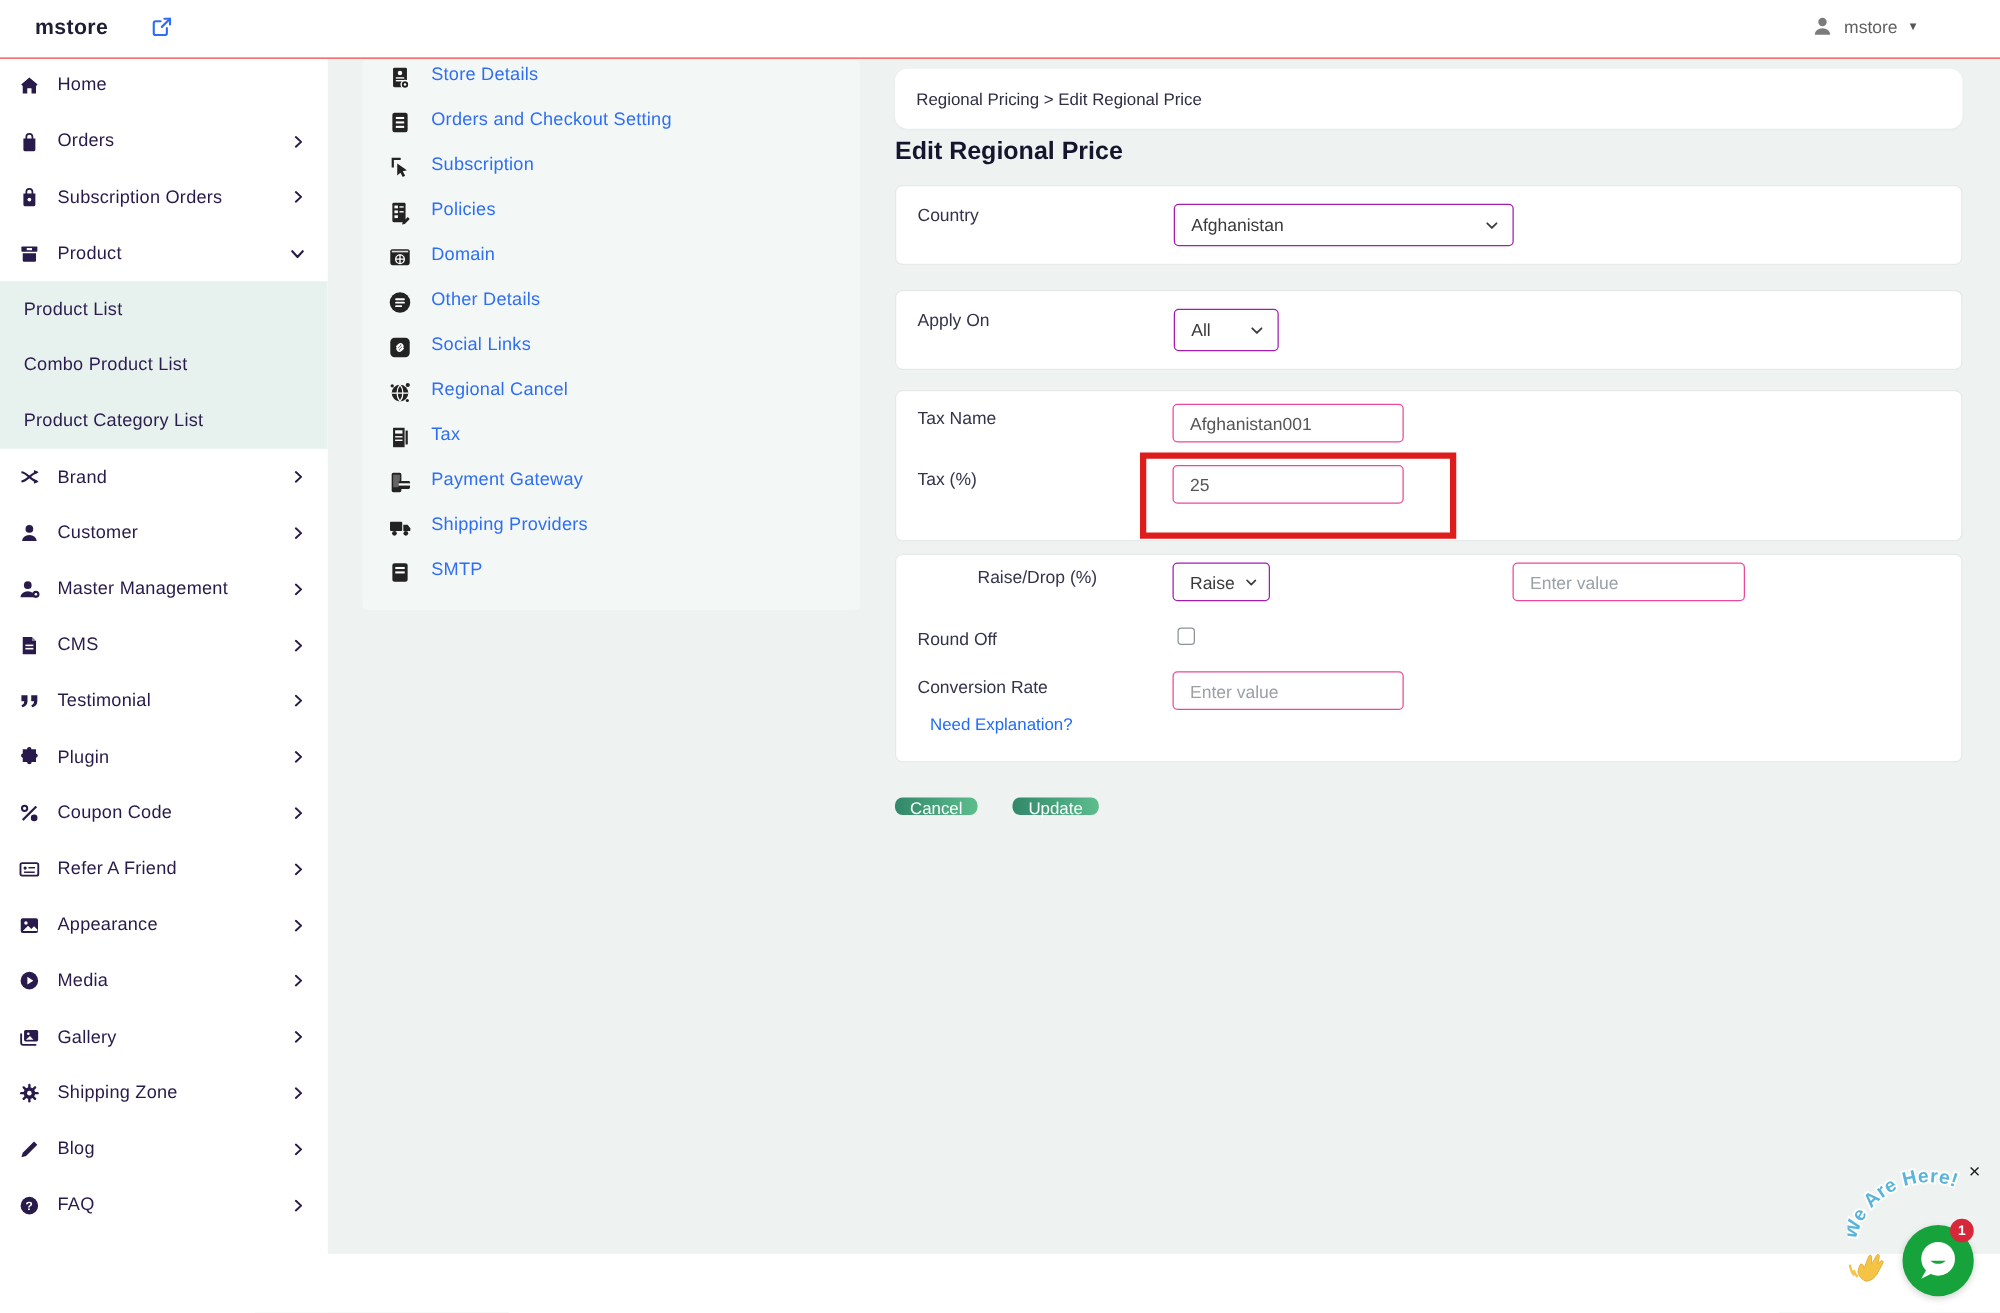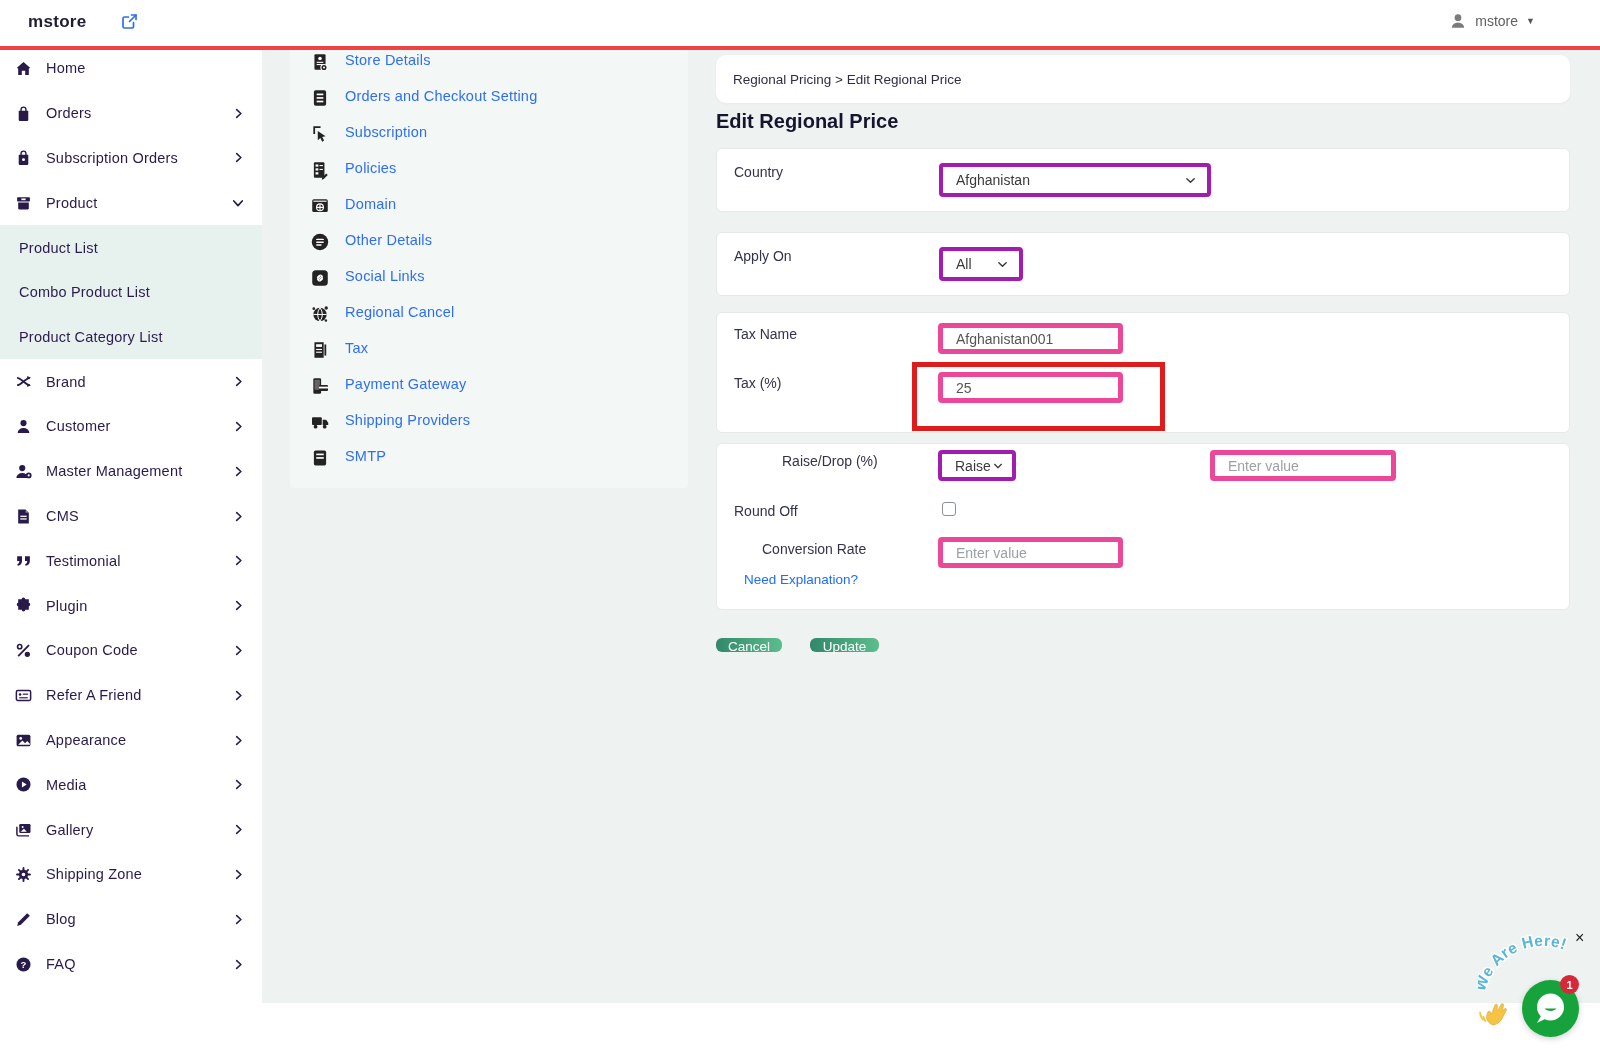--- a/index.html
+++ b/index.html
@@ -2,21 +2,21 @@
 <html><head>
 <meta charset="utf-8">
 <style>
   html,body{margin:0;padding:0;}
   body{
     width:1600px;height:1050px;position:relative;overflow:hidden;
     font-family:"Liberation Sans",sans-serif;background:#ffffff;
   }
   
   .topbar{position:absolute;left:0;top:0;width:1600px;height:46px;background:#fff;
-    border-bottom:4px solid #ef4444;z-index:6;}
+    border-bottom:1px solid #ef4444;z-index:6;}
   .logo{position:absolute;left:28px;top:12px;font-size:17px;font-weight:700;color:#1d1d33;letter-spacing:.3px;}
   .ext-link{position:absolute;left:121px;top:13px;width:17px;height:17px;}
   .account{position:absolute;right:65px;top:12px;display:flex;align-items:center;gap:8px;
     color:#5f5f5f;font-size:14px;cursor:pointer;}
   .caret{font-size:9px;color:#555;}
   
   .main-bg{position:absolute;left:262px;top:46px;width:1338px;height:957px;background:#eef2f1;z-index:1;}
   
   .sidebar{position:absolute;left:0;top:46px;width:262px;height:1004px;background:#fff;z-index:3;}
   .nav-item{height:44.8px;display:flex;align-items:center;padding:0 18px 0 15px;
@@ -39,25 +39,25 @@
     border-radius:10px;box-shadow:0 1px 3px rgba(40,60,60,.04);display:flex;align-items:center;
     padding-left:17px;box-sizing:border-box;font-size:13.5px;color:#2e2e44;z-index:2;}
   .page-title{position:absolute;left:716px;top:110px;font-size:20px;font-weight:700;color:#15152e;z-index:2;}
   .card{position:absolute;left:716px;width:854px;background:#fff;border:1px solid #e5e9e8;
     border-radius:6px;box-sizing:border-box;z-index:2;}
   #card-country{top:148px;height:64px;}
   #card-apply{top:232px;height:64px;}
   #card-tax{top:312px;height:121px;}
   #card-raise{top:443px;height:167px;}
   .form-label{position:absolute;font-size:14px;color:#33334b;}
-  .sel{position:absolute;background:#fff;border:4px solid #a21caf;border-radius:4px;
+  .sel{position:absolute;background:#fff;border:1px solid #a21caf;border-radius:4px;
     display:flex;align-items:center;padding-left:13px;box-sizing:border-box;
     font-size:14px;color:#3a3a3a;cursor:pointer;}
   .sel .sel-chev{position:absolute;right:11px;display:flex;}
-  .txt{position:absolute;border:5px solid #ec4899;border-radius:4px;box-sizing:border-box;
+  .txt{position:absolute;border:1px solid #ec4899;border-radius:4px;box-sizing:border-box;
     font-family:"Liberation Sans",sans-serif;font-size:14px;color:#555;padding:0 0 0 13px;outline:none;}
   .txt::placeholder{color:#9aa0a6;}
   .chk{position:absolute;appearance:none;-webkit-appearance:none;width:14px;height:14px;
     border:1px solid #8a9296;border-radius:3px;background:#fff;margin:0;cursor:pointer;}
   .link{position:absolute;color:#1f6cf9;font-size:13.5px;cursor:pointer;}
   .red-rect{position:absolute;left:912px;top:362px;width:243px;height:59px;
     border:5px solid #de1c1c;z-index:4;pointer-events:none;}
   .btn{position:absolute;top:638px;height:14px;border:none;border-radius:6px;color:#fff;
     font-size:13.5px;font-family:"Liberation Sans",sans-serif;
     background:linear-gradient(90deg,#31886a,#5dbd8d);cursor:pointer;z-index:2;}
@@ -559,21 +559,21 @@
     <span>Raise</span>
     <span class="sel-chev" style="right:9px;">
       <svg width="10" height="10" viewBox="0 0 12 12" fill="none" stroke="#3d3d3d" stroke-width="1.6" stroke-linecap="round" stroke-linejoin="round">
           <path d="M2 4l4 4 4-4"></path>
         </svg>
     </span>
   </div>
   <input class="txt" style="left: 493px; top: 6px; width: 186px; height: 31px;" placeholder="Enter value">
   <span class="form-label" style="left:17px;top:59px;">Round Off</span>
   <input type="checkbox" class="chk" style="left: 225px; top: 58px;">
-  <span class="form-label" style="left:17px;top:97px;margin-left:28px;">Conversion Rate</span>
+  <span class="form-label" style="left:17px;top:97px;">Conversion Rate</span>
   <input class="txt" style="left: 221px; top: 93px; width: 185px; height: 31px;" placeholder="Enter value">
   <span class="link" style="left:27px;top:128px;">Need Explanation?</span>
 </div>
 
 <button class="btn" id="btn-cancel">Cancel</button>
 <button class="btn" id="btn-update">Update</button>
 
 <div class="chat-close">×</div>
 <svg class="chat-arc" viewBox="0 0 122 72">
   <defs>

